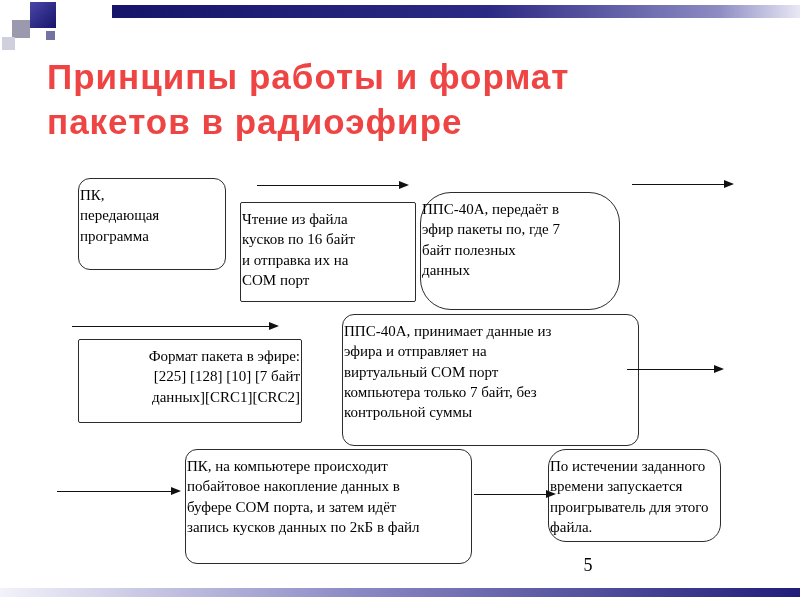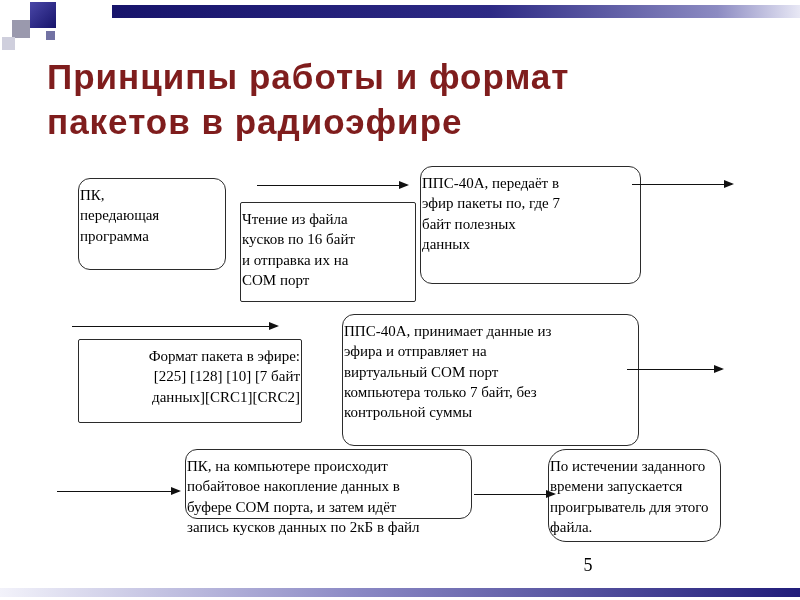--- a/index.html
+++ b/index.html
@@ -21,37 +21,37 @@
 
   .bottom-bar {
     position:absolute; left:0; top:588px; width:800px; height:9px;
     background:linear-gradient(to right,#f2f2fa 0%,#8a88c4 45%,#211d7a 100%);
   }
 
   .title {
     position:absolute; left:47px; top:55px; width:720px;
     font-family:"Liberation Sans", sans-serif; font-weight:bold;
     font-size:35px; line-height:1.28; letter-spacing:1px;
-    white-space:pre-line; color:#7f1d1d;
+    white-space:pre-line; color:#ef4444;
   }
 
   
   .fbox {
     position:absolute; box-sizing:border-box;
     border:1.5px solid #2b2b2b; background:#ffffff;
     padding:6px 1px; font-size:15px; font-weight:normal; line-height:1.35;
     white-space:pre-line; border-radius:12px;
   }
   .square { border-radius:2px; }
   .box1 { left:78px;  top:178px; width:148px; height:92px;  }
   .box2 { left:240px; top:202px; width:176px; height:100px; }
-  .box3 { left:420px; top:166px; width:221px; height:118px; }
+  .box3 { left:420px; top:192px; width:200px; height:118px;border-radius:31px; }
   .box4 { left:78px;  top:339px; width:224px; height:84px;text-align:right;  }
   .box5 { left:310px; top:314px; width:297px; height:132px;margin-left:32px; }
-  .box6 { left:185px; top:449px; width:287px; height:70px;  }
+  .box6 { left:185px; top:449px; width:287px; height:115px;  }
   .box7 { left:548px; top:449px; width:173px; height:93px; border-radius:18px; }
 
   
   .arrow { position:absolute; height:0; border-top:1.5px solid #111; }
   .arrow::after {
     content:""; position:absolute; right:-2px; top:-5.5px;
     border-left:10px solid #111;
     border-top:4.5px solid transparent; border-bottom:4.5px solid transparent;
   }
   .arr-a { left:257px; top:185px; width:150px; }

